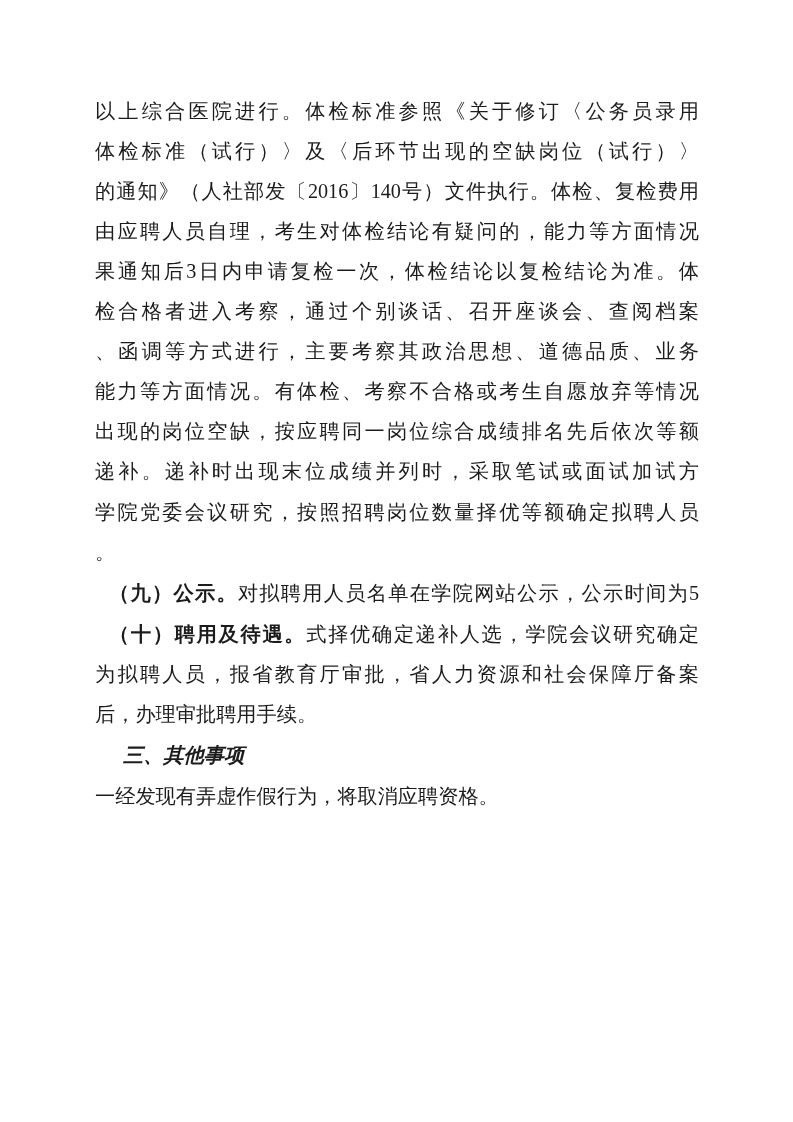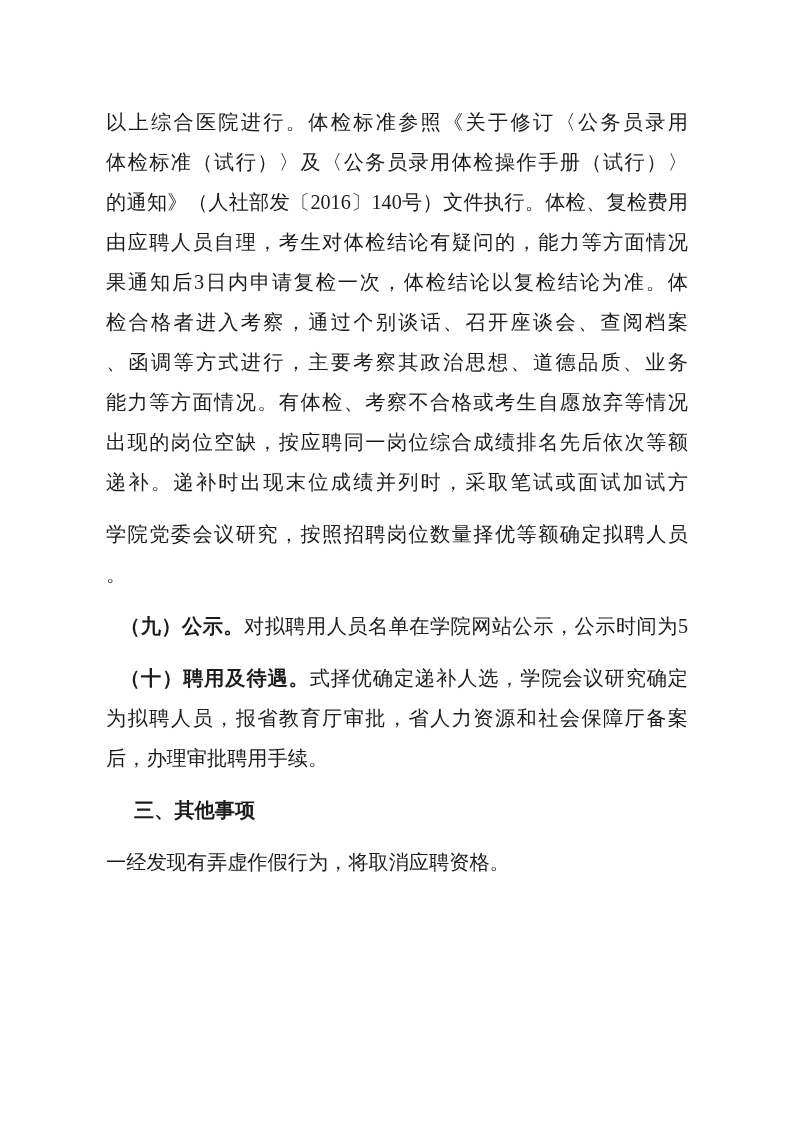--- a/index.html
+++ b/index.html
@@ -22,21 +22,21 @@
     height: 1122px;
     background: #ffffff;
   }
   .content {
     position: absolute;
     left: 94px;
     top: 90px;
     width: 606px;
   }
   .para {
-    margin: 12px;
+    margin: 1px;
     padding: 0;
   }
   .line {
     font-size: 20.2px;
     line-height: 40px;
     height: 40px;
     overflow: hidden;
     text-align: justify;
     text-align-last: justify;
     letter-spacing: 0;
@@ -53,21 +53,21 @@
     font-weight: 700;
   }
 </style>
 </head>
 <body>
 
 <div class="page">
   <div class="content" id="doc-content">
       <div class="para">
         <div class="line"><span>以上综合医院进行。体检标准参照《关于修订〈公务员录用</span></div>
-        <div class="line"><span>体检标准（试行）〉及〈公务员录用体检操作手册（试行）〉</span></div>
+        <div class="line"><span>体检标准（试行）〉及〈后环节出现的空缺岗位（试行）〉</span></div>
         <div class="line"><span>的通知》（人社部发〔2016〕140号）文件执行。体检、复检费用</span></div>
         <div class="line"><span>由应聘人员自理，考生对体检结论有疑问的，能力等方面情况</span></div>
         <div class="line"><span>果通知后3日内申请复检一次，体检结论以复检结论为准。体</span></div>
         <div class="line"><span>检合格者进入考察，通过个别谈话、召开座谈会、查阅档案</span></div>
         <div class="line"><span>、函调等方式进行，主要考察其政治思想、道德品质、业务</span></div>
         <div class="line"><span>能力等方面情况。有体检、考察不合格或考生自愿放弃等情况</span></div>
         <div class="line"><span>出现的岗位空缺，按应聘同一岗位综合成绩排名先后依次等额</span></div>
         <div class="line"><span>递补。递补时出现末位成绩并列时，采取笔试或面试加试方</span></div>
       </div>
       <div class="para">
@@ -76,19 +76,19 @@
       </div>
       <div class="para">
         <div class="line" style="padding-left: 14px;"><span class="lead">（九）公示。</span><span>对拟聘用人员名单在学院网站公示，公示时间为5</span></div>
       </div>
       <div class="para">
         <div class="line" style="padding-left: 14px;"><span class="lead">（十）聘用及待遇。</span><span>式择优确定递补人选，学院会议研究确定</span></div>
         <div class="line"><span>为拟聘人员，报省教育厅审批，省人力资源和社会保障厅备案</span></div>
         <div class="line last"><span>后，办理审批聘用手续。</span></div>
       </div>
       <div class="para heading">
-        <div class="line last" style="padding-left: 28px;"><span class="lead">三、其他事项</span></div>
+        <div class="line last" style="padding-left: 28px; font-style: italic;"><span class="lead">三、其他事项</span></div>
       </div>
       <div class="para">
         <div class="line last"><span>一经发现有弄虚作假行为，将取消应聘资格。</span></div>
       </div>
     </div>
 </div>
 
 </body></html>

